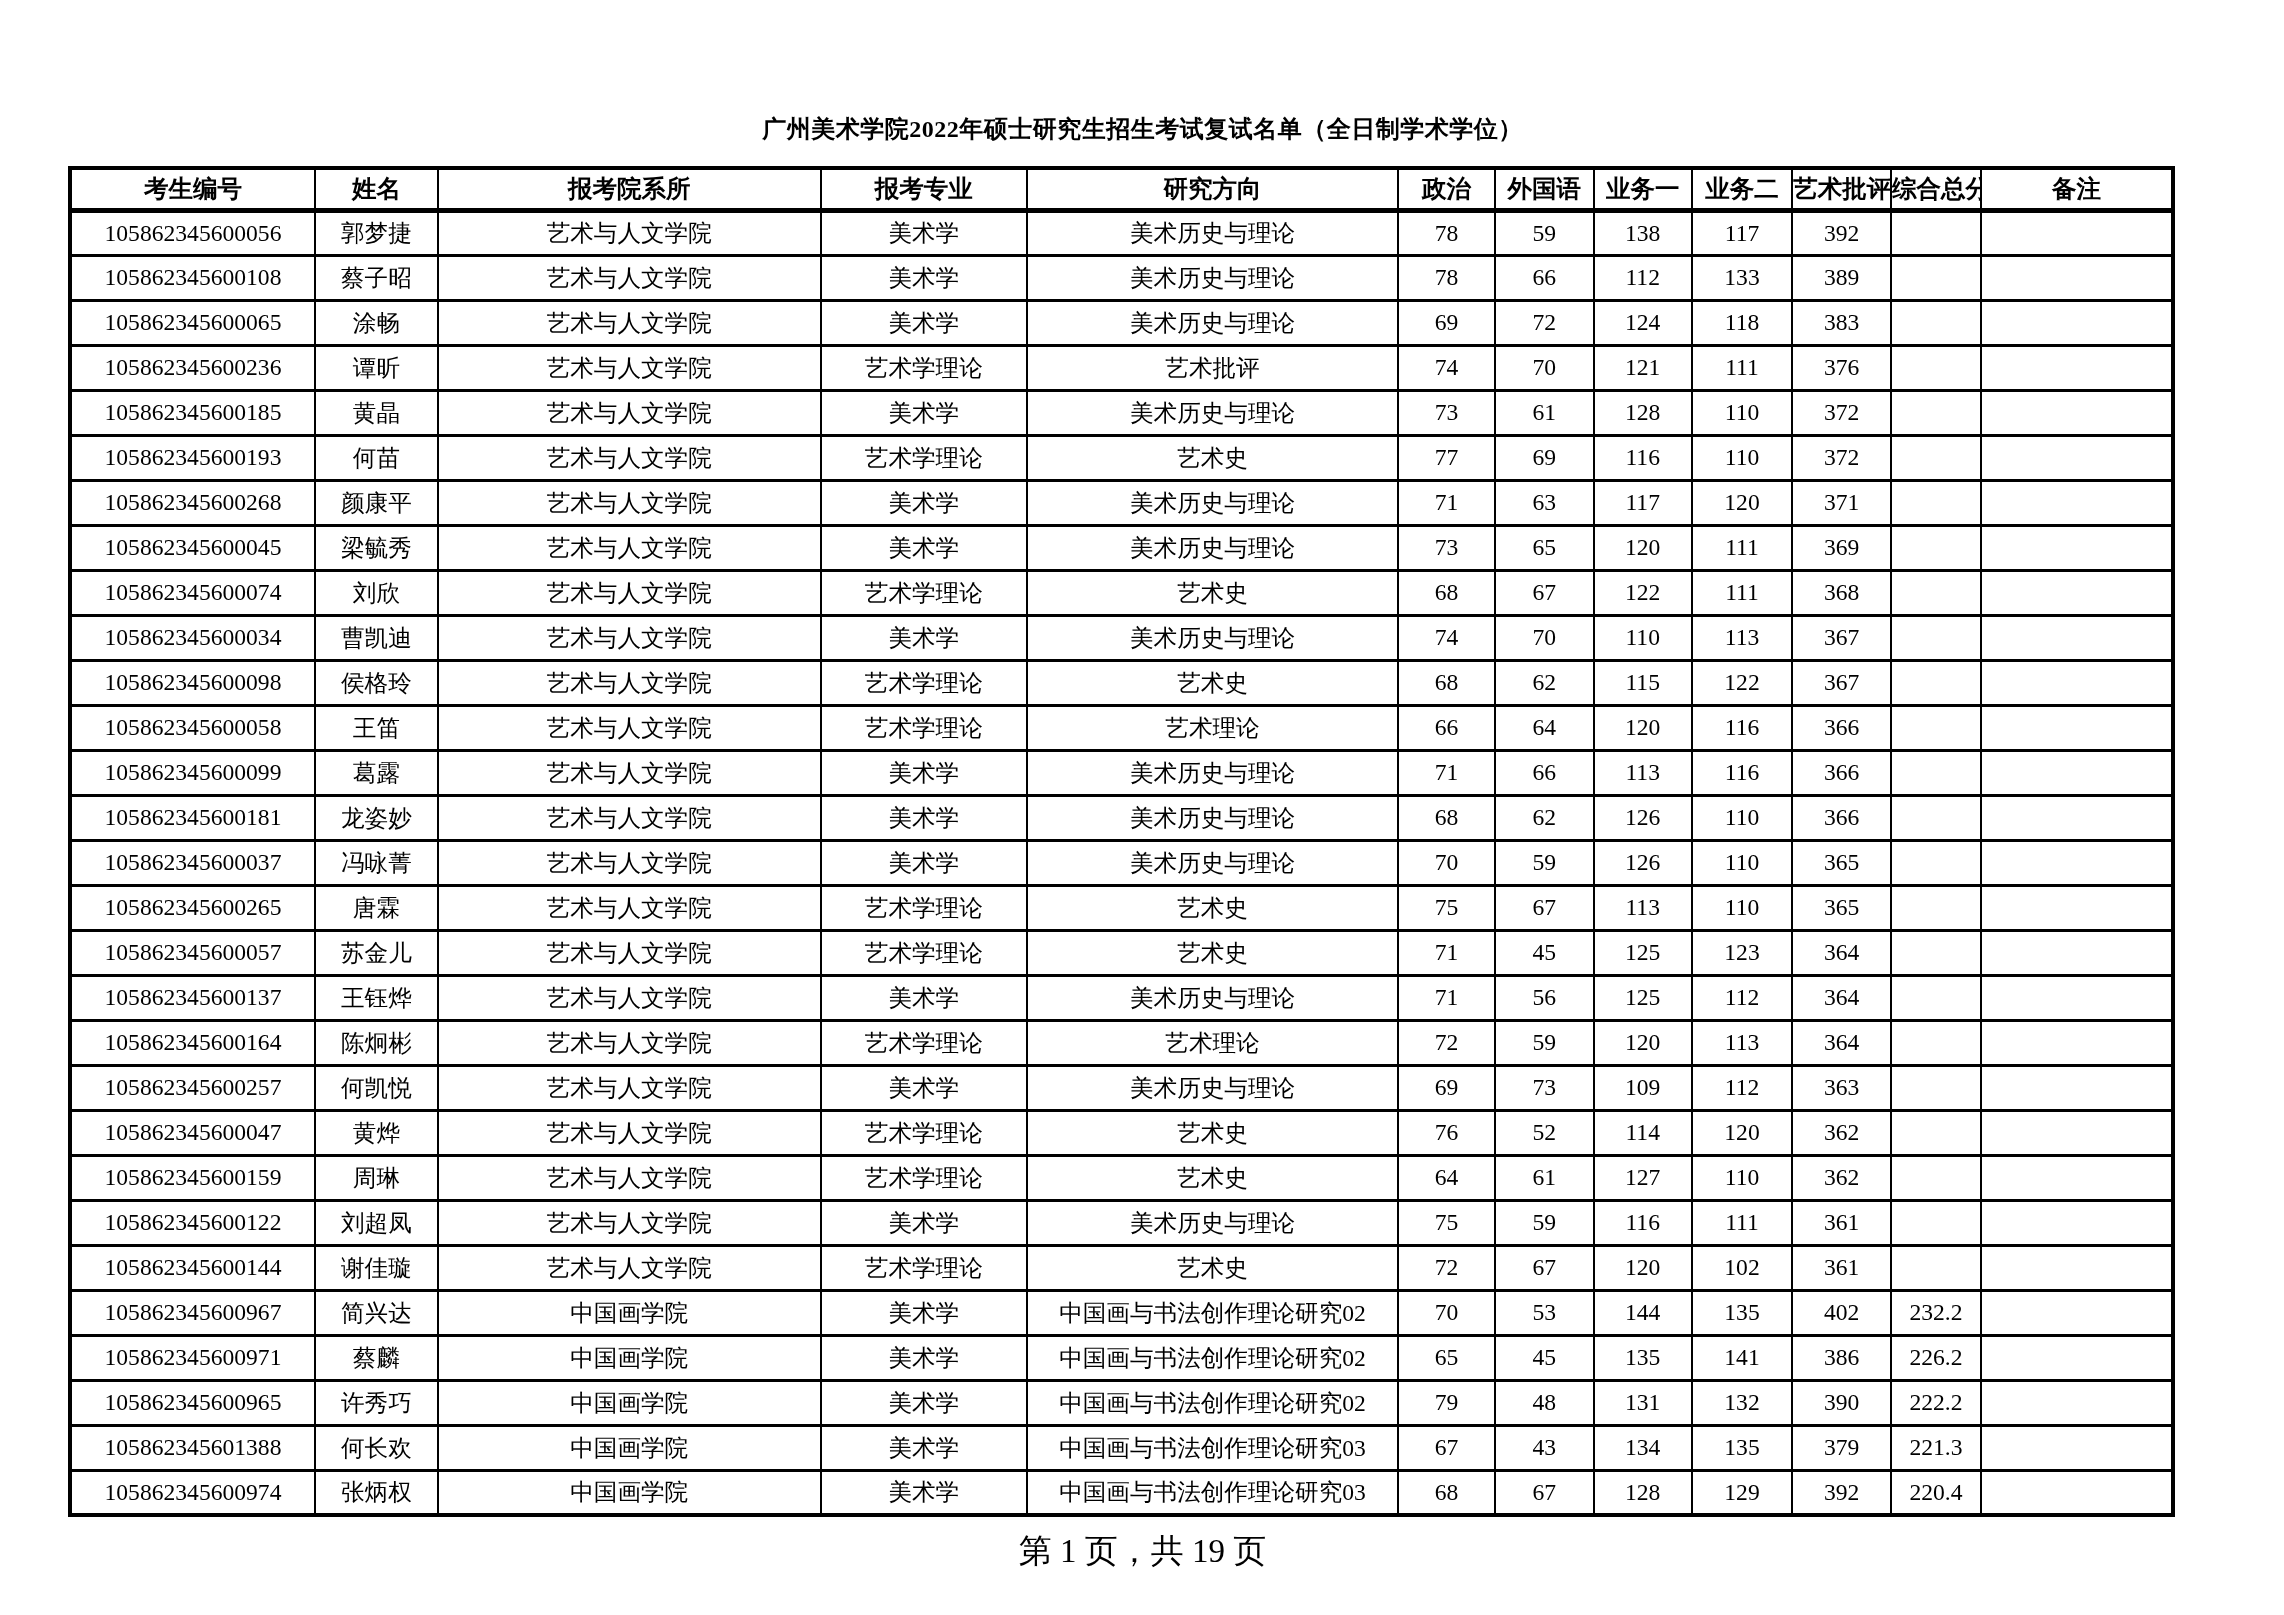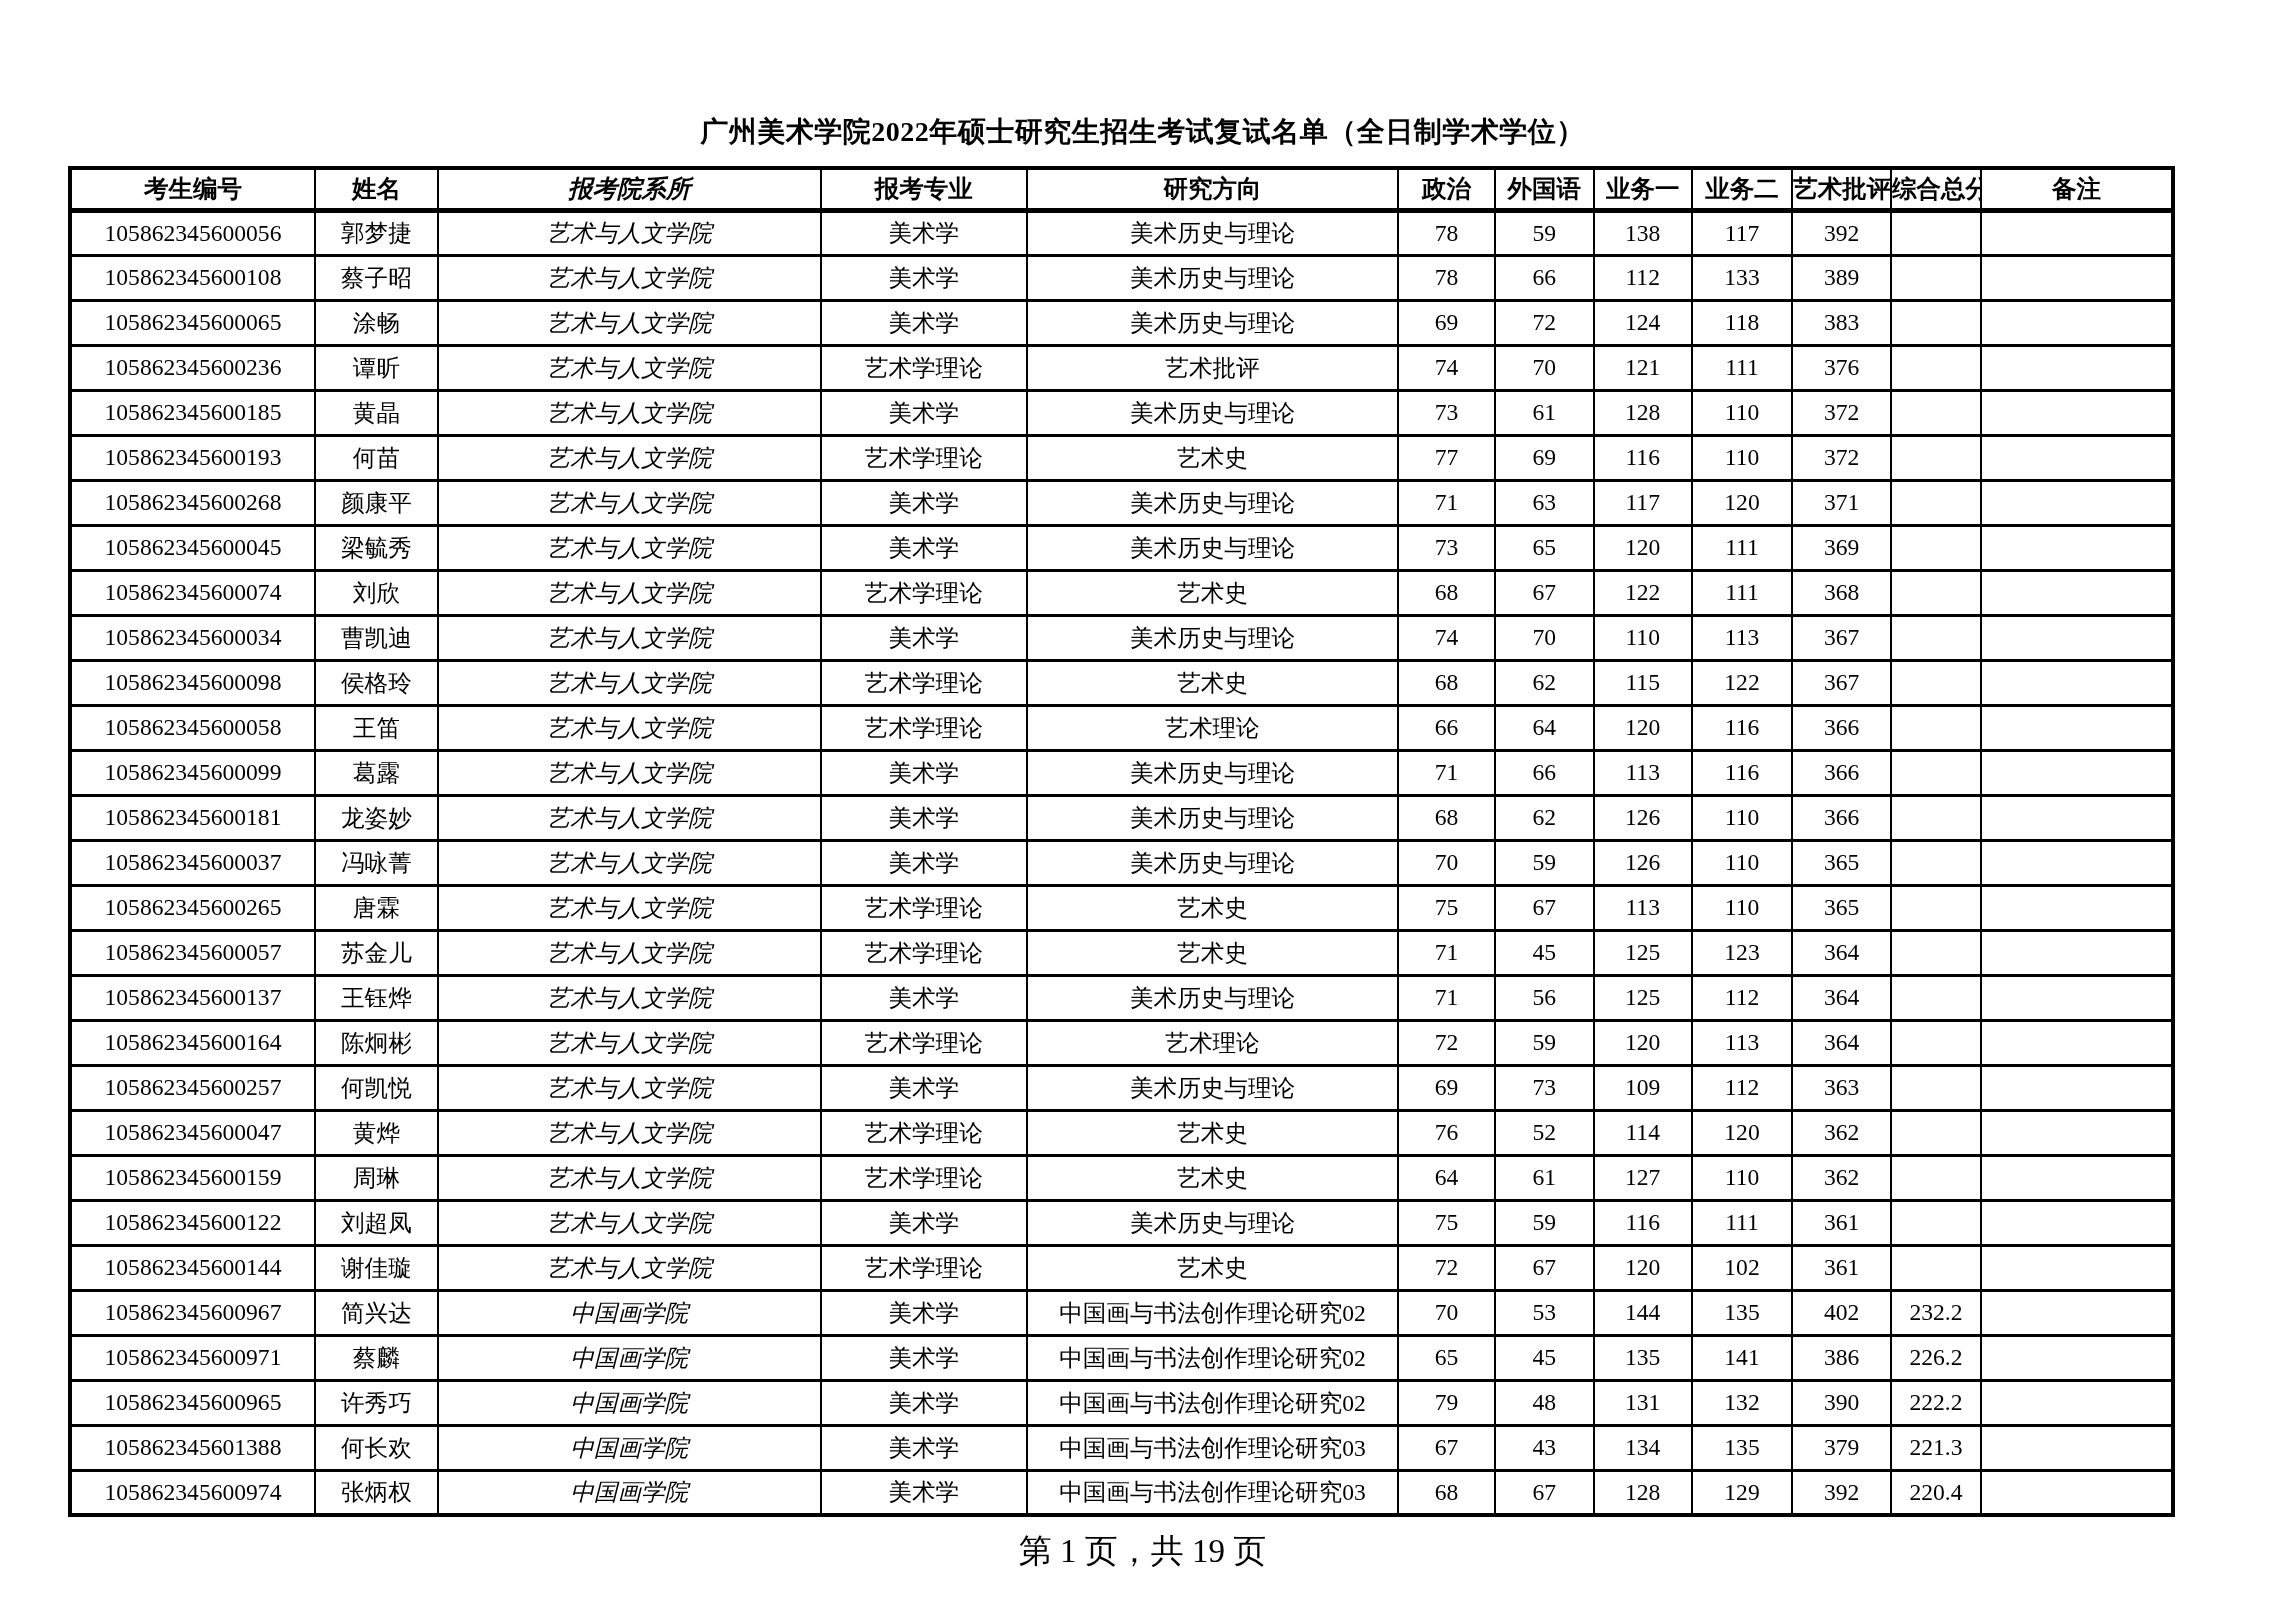--- a/index.html
+++ b/index.html
@@ -15,21 +15,21 @@
     height: 1616px;
     background: #ffffff;
     overflow: hidden;
   }
   .doc-title {
     position: absolute;
     top: 113px;
     left: 0;
     width: 100%;
     text-align: center;
-    font-size: 28px;
+    font-size: 24px;
     font-weight: bold;
     letter-spacing: 0.5px;
   }
   table.results {
     position: absolute;
     top: 166px;
     left: 68px;
     width: 2107px;
     border-collapse: collapse;
     table-layout: fixed;
@@ -52,21 +52,21 @@
     font-size: 24.5px;
     font-weight: bold;
     border-bottom-width: 5.5px;
     text-align: center;
   }
   table.results td { font-size: 23.6px; }
 
   
   table.results th:nth-child(1),  table.results td:nth-child(1)  { width: 11.65%; }
   table.results th:nth-child(2),  table.results td:nth-child(2)  { width: 5.82%; }
-  table.results th:nth-child(3),  table.results td:nth-child(3)  { width: 18.33%; font-style: italic; }
+  table.results th:nth-child(3),  table.results td:nth-child(3)  { width: 18.33%; }
   table.results th:nth-child(4),  table.results td:nth-child(4)  { width: 9.84%; }
   table.results th:nth-child(5),  table.results td:nth-child(5)  { width: 17.77%; }
   table.results th:nth-child(6),  table.results td:nth-child(6)  { width: 4.57%; font-family: Liberation Serif, serif; }
   table.results th:nth-child(7),  table.results td:nth-child(7)  { width: 4.66%; }
   table.results th:nth-child(8),  table.results td:nth-child(8)  { width: 4.62%; margin-left: 36px; }
   table.results th:nth-child(9),  table.results td:nth-child(9)  { width: 4.75%; }
   table.results th:nth-child(10), table.results td:nth-child(10) { width: 4.66%; }
   table.results th:nth-child(11), table.results td:nth-child(11) { width: 4.23%; }
   table.results th:nth-child(12), table.results td:nth-child(12) { width: 9.10%; }
 

